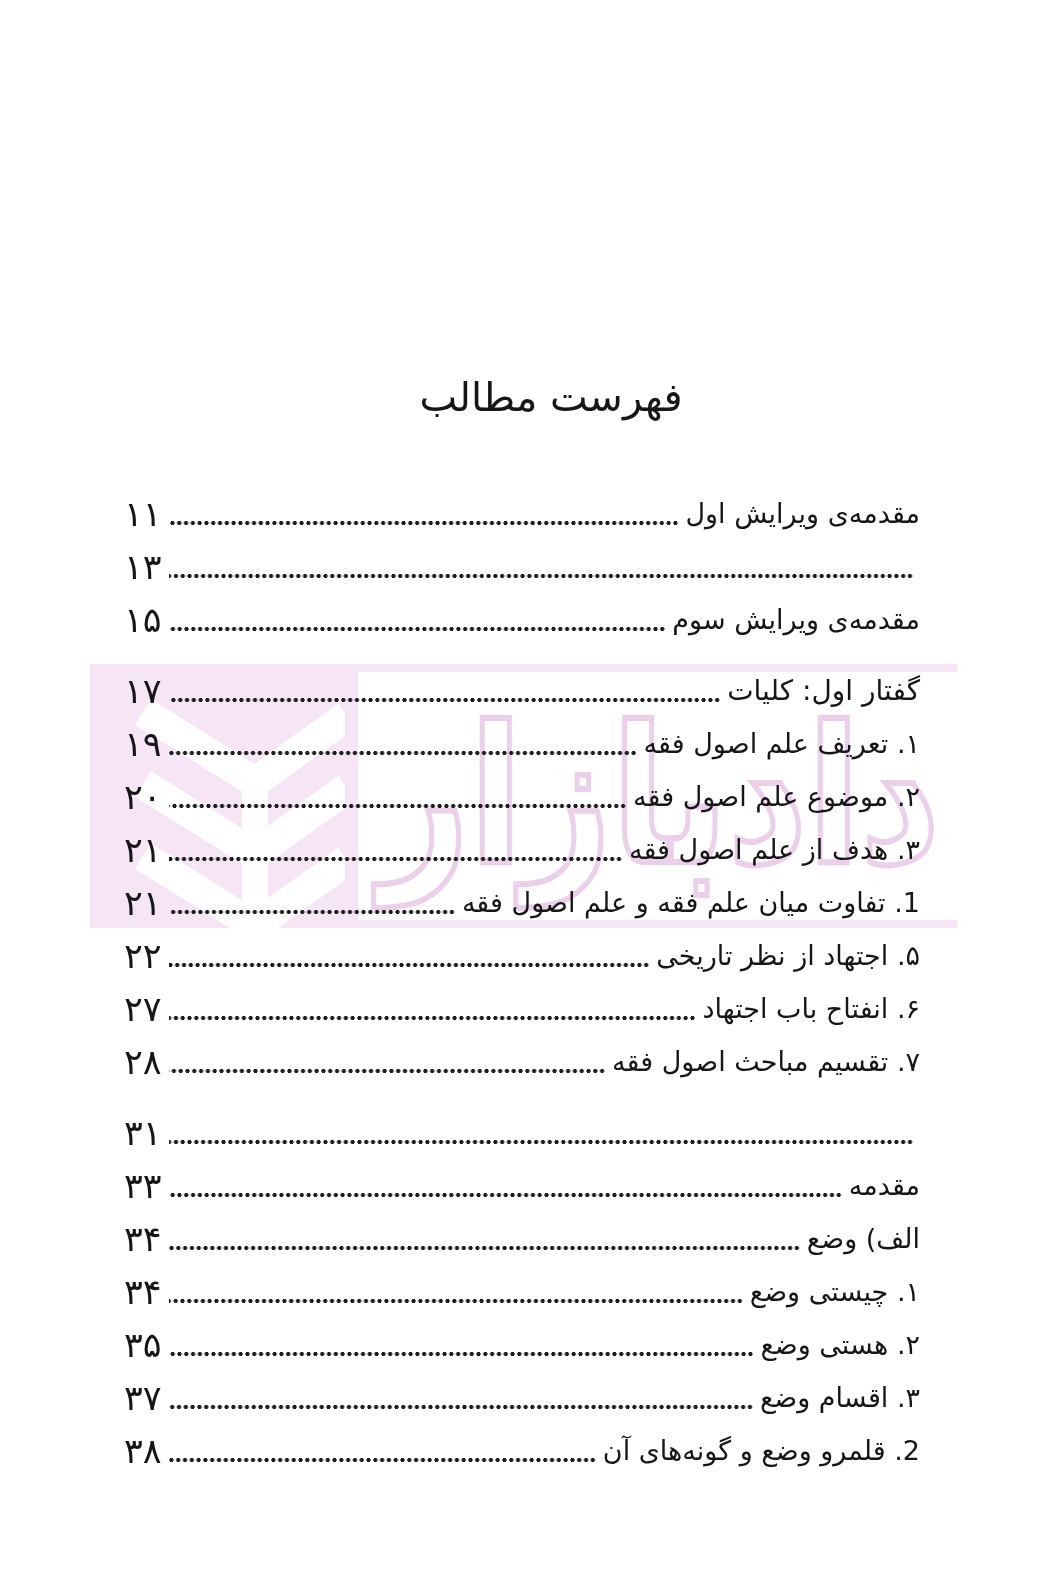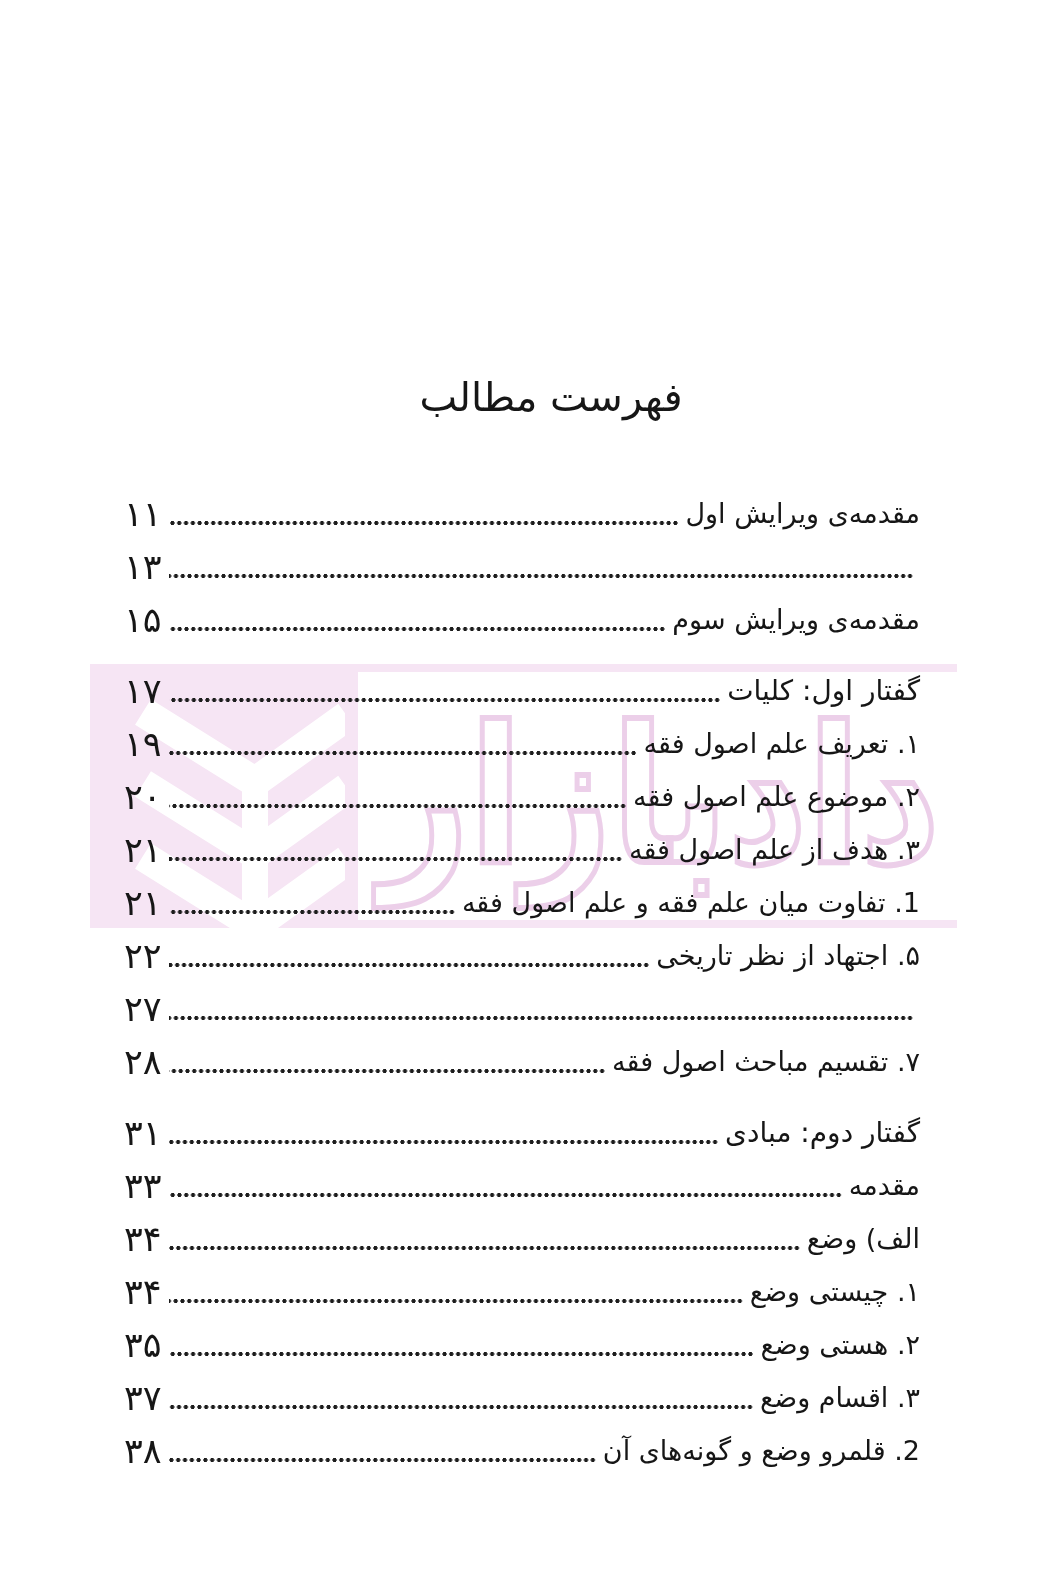--- a/index.html
+++ b/index.html
@@ -163,32 +163,32 @@
       <span class="toc-page">۲۱</span>
     </div>
 
     <div class="toc-row">
       <span class="toc-label">۵. اجتهاد از نظر تاریخی</span>
       <span class="toc-dots"></span>
       <span class="toc-page">۲۲</span>
     </div>
 
     <div class="toc-row">
+      <span class="toc-label">۶. انفتاح باب اجتهاد</span>
       <span class="toc-dots"></span>
       <span class="toc-page">۲۷</span>
     </div>
 
     <div class="toc-row">
       <span class="toc-label">۷. تقسیم مباحث اصول فقه</span>
       <span class="toc-dots"></span>
       <span class="toc-page">۲۸</span>
     </div>
 
     <div class="toc-row section">
-      <span class="toc-label">گفتار دوم: مبادی</span>
       <span class="toc-dots"></span>
       <span class="toc-page">۳۱</span>
     </div>
 
     <div class="toc-row">
       <span class="toc-label">مقدمه</span>
       <span class="toc-dots"></span>
       <span class="toc-page">۳۳</span>
     </div>
 

